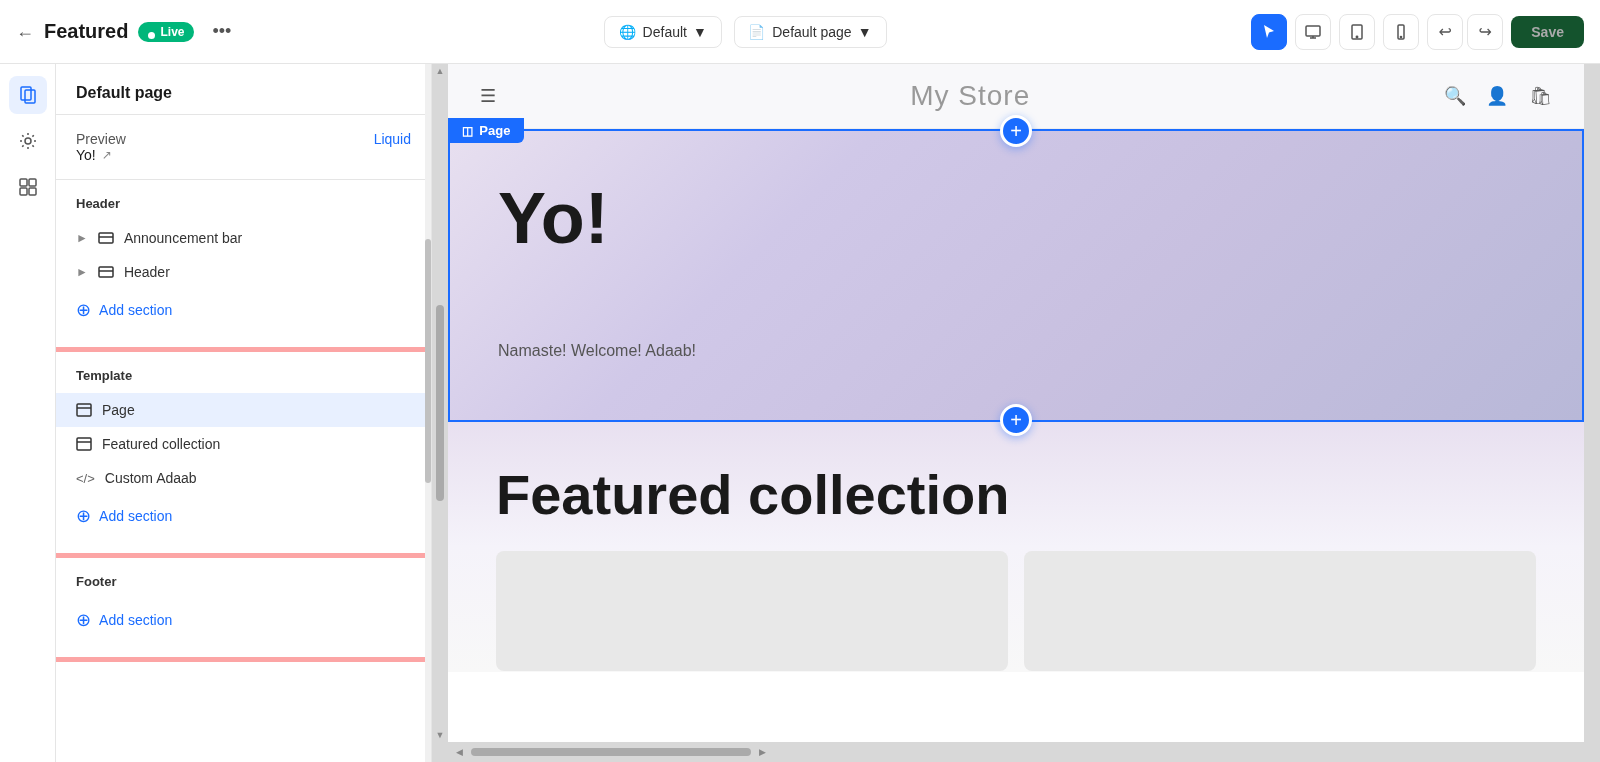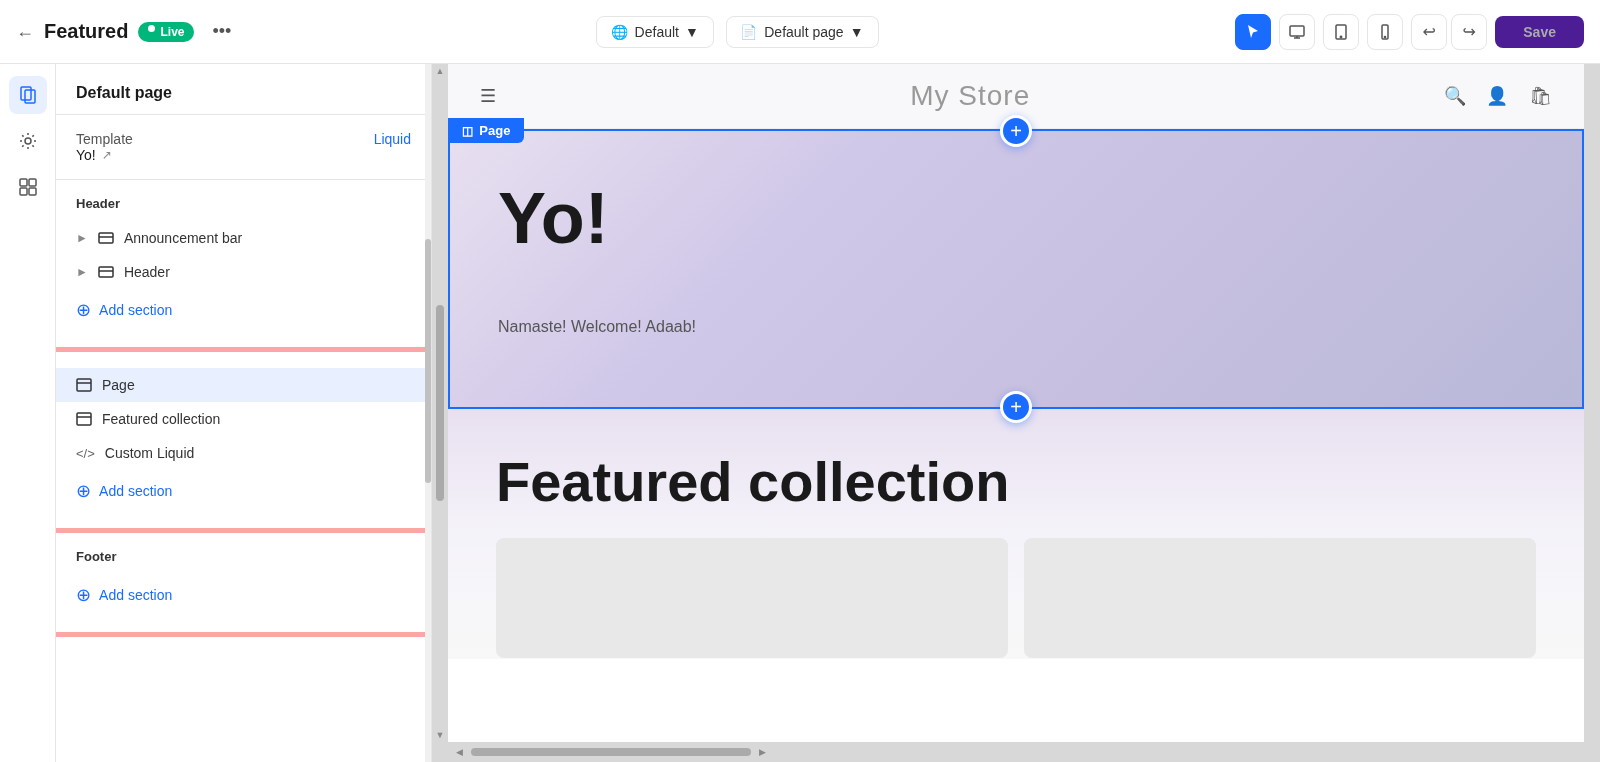--- a/index.html
+++ b/index.html
@@ -9,43 +9,43 @@
     .topbar {
       display: flex; align-items: center; height: 64px;
       background: #fff; border-bottom: 1px solid #e5e5e5;
       padding: 0 16px; gap: 12px; position: relative; z-index: 10;
     }
     .topbar-left { display: flex; align-items: center; gap: 10px; }
     .back-icon { color: #555; font-size: 18px; cursor: pointer; }
     .publisher-title { font-size: 20px; font-weight: 600; color: #1a1a1a; }
     .live-badge {
       background: #00b67a; color: #fff; font-size: 12px; font-weight: 600;
-      padding: 3px 10px; border-radius: 20px; display: flex; align-items: flex-start; gap: 5px;
+      padding: 3px 10px; border-radius: 20px; display: flex; align-items: flex-end; gap: 5px;
     }
     .live-dot { width: 7px; height: 7px; background: #fff; border-radius: 50%; }
     .more-btn { color: #555; font-size: 18px; cursor: pointer; background: none; border: none; padding: 4px 8px; }
 
     .topbar-center { display: flex; align-items: center; gap: 12px; margin: 0 auto; }
     .center-dropdown {
       display: flex; align-items: center; gap: 6px; padding: 7px 14px;
       border: 1px solid #e5e5e5; border-radius: 8px; background: #fff;
       cursor: pointer; font-size: 14px; color: #333;
     }
 
     .topbar-right { display: flex; align-items: center; gap: 8px; }
     .icon-btn {
       width: 36px; height: 36px; display: flex; align-items: center; justify-content: center;
       border-radius: 8px; border: 1px solid #e5e5e5; background: #fff; cursor: pointer;
       color: #555; font-size: 16px;
     }
     .icon-btn.active { background: #1a6cff; color: #fff; border-color: #1a6cff; }
     .undo-redo { display: flex; gap: 4px; }
     .save-btn {
-      background: #4c1d95; color: #aaa; border: none; border-radius: 8px;
-      padding: 8px 28px; font-size: 14px; font-weight: 600; cursor: not-allowed;
+      background: #14532d; color: #aaa; border: none; border-radius: 8px;
+      padding: 8px 20px; font-size: 14px; font-weight: 600; cursor: not-allowed;
     }
 
     
     .main { display: flex; height: calc(762px - 64px); }
 
     
     .icon-nav {
       width: 56px; background: #fff; border-right: 1px solid #e5e5e5;
       display: flex; flex-direction: column; align-items: center; padding: 12px 0; gap: 8px;
     }
@@ -108,21 +108,21 @@
       display: flex; align-items: center; gap: 6px; cursor: pointer;
     }
     .page-tab-icon { font-size: 12px; }
 
     .hero-section {
       background: linear-gradient(135deg, #e8e0f0 0%, #d0c8e8 30%, #c8c0e0 60%, #b8b8d8 100%);
       padding: 48px 48px 60px 48px; position: relative; border: 2px solid #1a6cff;
       min-height: 280px;
     }
     .hero-title { font-size: 72px; font-weight: 700; color: #1a1a1a; line-height: 1.1; }
-    .hero-subtitle { font-size: 16px; color: #555; margin-top: 60px; }
+    .hero-subtitle { font-size: 16px; color: #555; margin-top: 84px; }
 
     .add-between-btn {
       position: absolute; left: 50%; transform: translateX(-50%);
       width: 32px; height: 32px; background: #1a6cff; border-radius: 50%;
       display: flex; align-items: center; justify-content: center;
       color: #fff; font-size: 20px; cursor: pointer; z-index: 20; font-weight: 300;
       border: 3px solid #fff; box-shadow: 0 2px 8px rgba(26,108,255,0.4);
     }
     .add-btn-top { top: -16px; }
     .add-btn-bottom { bottom: -16px; }
@@ -224,21 +224,21 @@
   </div>
 
   <div class="sidebar" style="position:relative;">
 
     <div class="sidebar-header">
       <h2>Default page</h2>
     </div>
 
     <div class="sidebar-section">
       <div class="preview-row">
-        <span class="preview-label">Template</span>
+        <span class="preview-label">Preview</span>
         <a class="change-link">Liquid</a>
       </div>
       <div class="preview-value">
         <span>Yo!</span>
         <span class="ext-icon">↗</span>
       </div>
     </div>
 
     <div class="section-group">
       <div class="section-group-title">Header</div>
@@ -258,37 +258,38 @@
           </svg>
         <span>Header</span>
       </div>
       <button class="add-section-btn">
         <span class="plus-circle">⊕</span>
         <span>Add section</span>
       </button>
     </div>
 
     <div class="section-group">
+      <div class="section-group-title">Template</div>
       <div class="section-item active">
         <svg width="16" height="16" viewBox="0 0 16 16" fill="none" stroke="currentColor" stroke-width="1.5">
             <rect x="1" y="2" width="14" height="12" rx="1"></rect>
             <line x1="1" y1="6" x2="15" y2="6"></line>
           </svg>
         <span>Page</span>
       </div>
       <div class="section-item">
         <svg width="16" height="16" viewBox="0 0 16 16" fill="none" stroke="currentColor" stroke-width="1.5">
             <rect x="1" y="2" width="14" height="12" rx="1"></rect>
             <line x1="1" y1="6" x2="15" y2="6"></line>
           </svg>
         <span>Featured collection</span>
       </div>
       <div class="section-item">
         <span style="font-size:13px; color:#666;">&lt;/&gt;</span>
-        <span>Custom Liquid</span>
+        <span>Custom Adaab</span>
       </div>
       <button class="add-section-btn">
         <span class="plus-circle">⊕</span>
         <span>Add section</span>
       </button>
     </div>
 
     <div class="section-group">
       <div class="section-group-title">Footer</div>
       <button class="add-section-btn">

